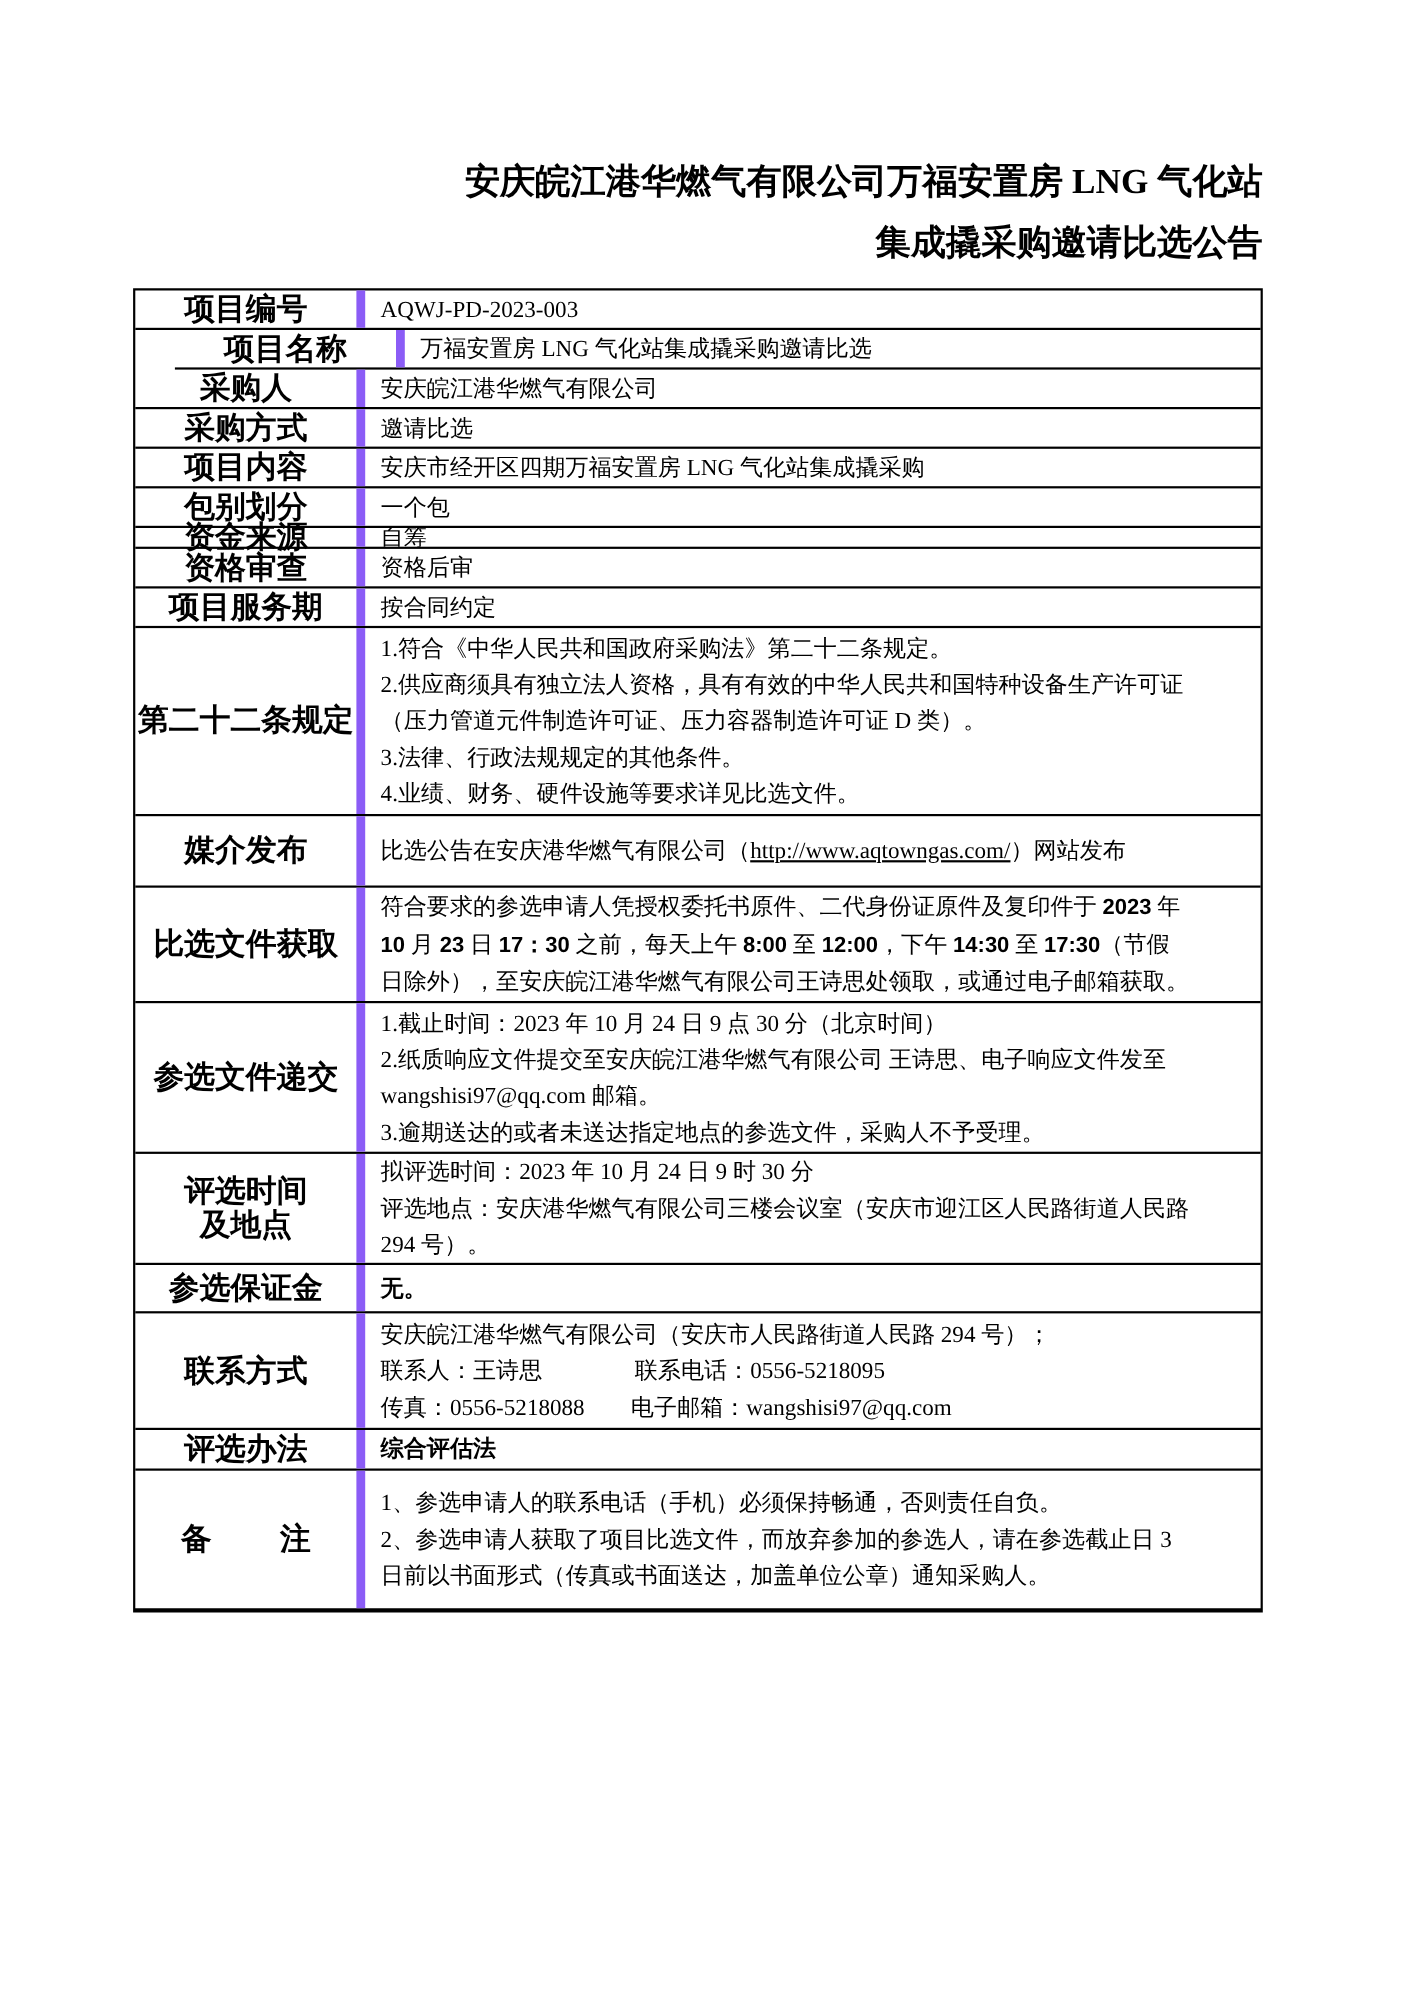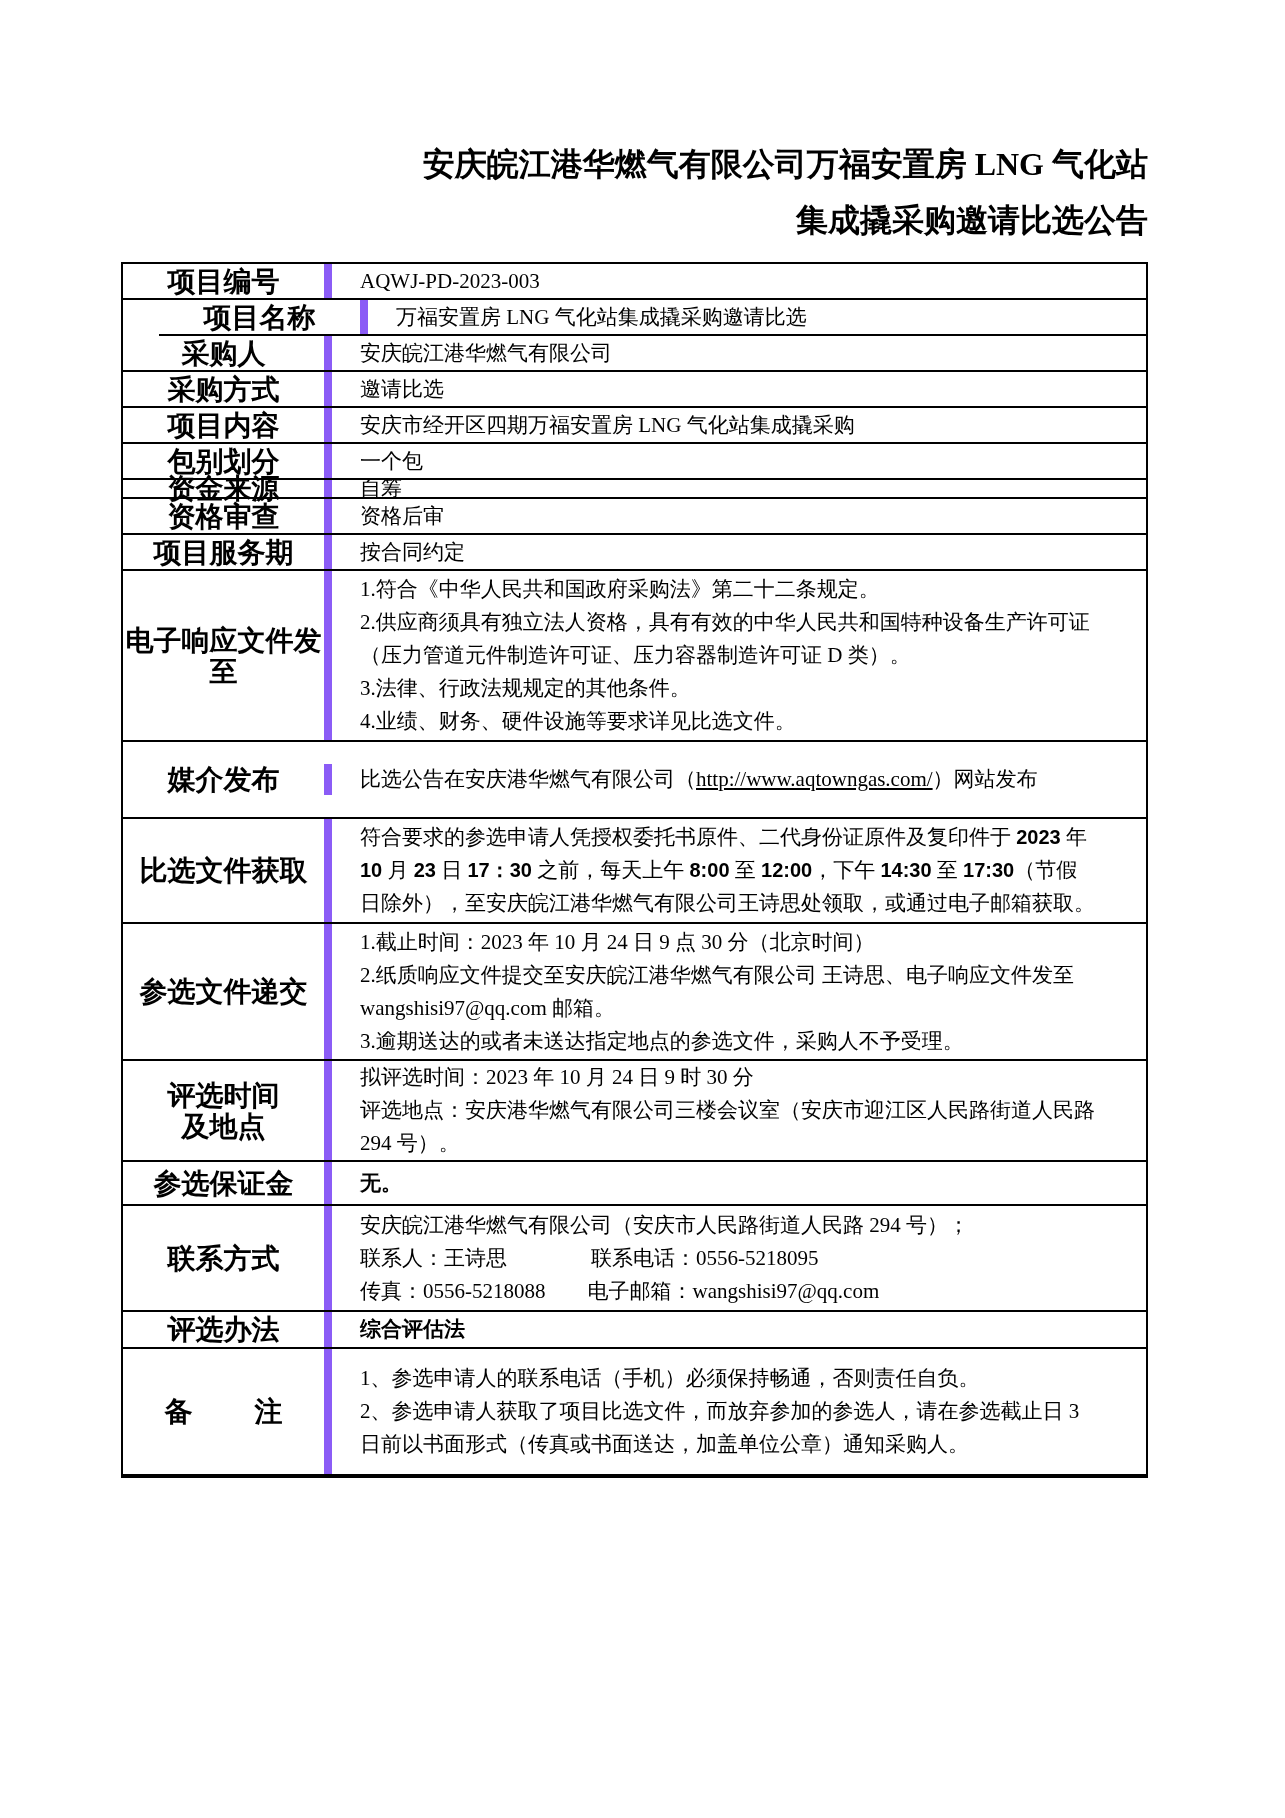--- a/index.html
+++ b/index.html
@@ -21,21 +21,21 @@
   .trow{display:flex;border-bottom:2px solid #000;box-sizing:border-box;}
   .trow:last-child{border-bottom:none;}
   .tlabel{
     flex:0 0 209px;width:209px;border-right:8px solid #8b5cf6;box-sizing:border-box;
     display:flex;flex-direction:column;align-items:center;justify-content:center;
     font-weight:bold;font-size:28px;line-height:31px;text-align:center;
   }
   .spread{display:flex;justify-content:space-between;width:118px;}
   .tcontent{
     flex:1;display:flex;flex-direction:column;justify-content:center;
-    padding-left:28px;padding-right:6px;font-size:21px;box-sizing:border-box;
+    padding-left:14px;padding-right:6px;font-size:21px;box-sizing:border-box;
     overflow:hidden;
   }
   .cline{line-height:33px;white-space:nowrap;}
   .u{text-decoration:underline;}
   .bn{font-family:"Liberation Sans","DejaVu Sans",sans-serif;font-weight:bold;font-size:20px;}
   .bs{font-weight:bold;}
 </style>
 </head>
 <body>
 
@@ -112,31 +112,31 @@
       <div class="trow" style="height: 36px;">
         <div class="tlabel">
           <div>项目服务期</div>
         </div>
         <div class="tcontent">
           <div class="cline"><span>按合同约定</span></div>
         </div>
       </div>
       <div class="trow" style="height: 171px;">
         <div class="tlabel">
-          <div>电子响应文件发至</div>
+          <div>第二十二条规定</div>
         </div>
         <div class="tcontent">
           <div class="cline"><span>1.符合《中华人民共和国政府采购法》第二十二条规定。</span></div>
           <div class="cline"><span>2.供应商须具有独立法人资格，具有有效的中华人民共和国特种设备生产许可证</span></div>
           <div class="cline"><span>（压力管道元件制造许可证、压力容器制造许可证 D 类）。</span></div>
           <div class="cline"><span>3.法律、行政法规规定的其他条件。</span></div>
           <div class="cline"><span>4.业绩、财务、硬件设施等要求详见比选文件。</span></div>
         </div>
       </div>
-      <div class="trow" style="height: 77px; align-items: center;">
+      <div class="trow" style="height: 65px;">
         <div class="tlabel">
           <div>媒介发布</div>
         </div>
         <div class="tcontent">
           <div class="cline"><span>比选公告在安庆港华燃气有限公司（</span><span class="u">http://www.aqtowngas.com/</span><span>）网站发布</span></div>
         </div>
       </div>
       <div class="trow" style="height: 105px;">
         <div class="tlabel">
           <div>比选文件获取</div>

